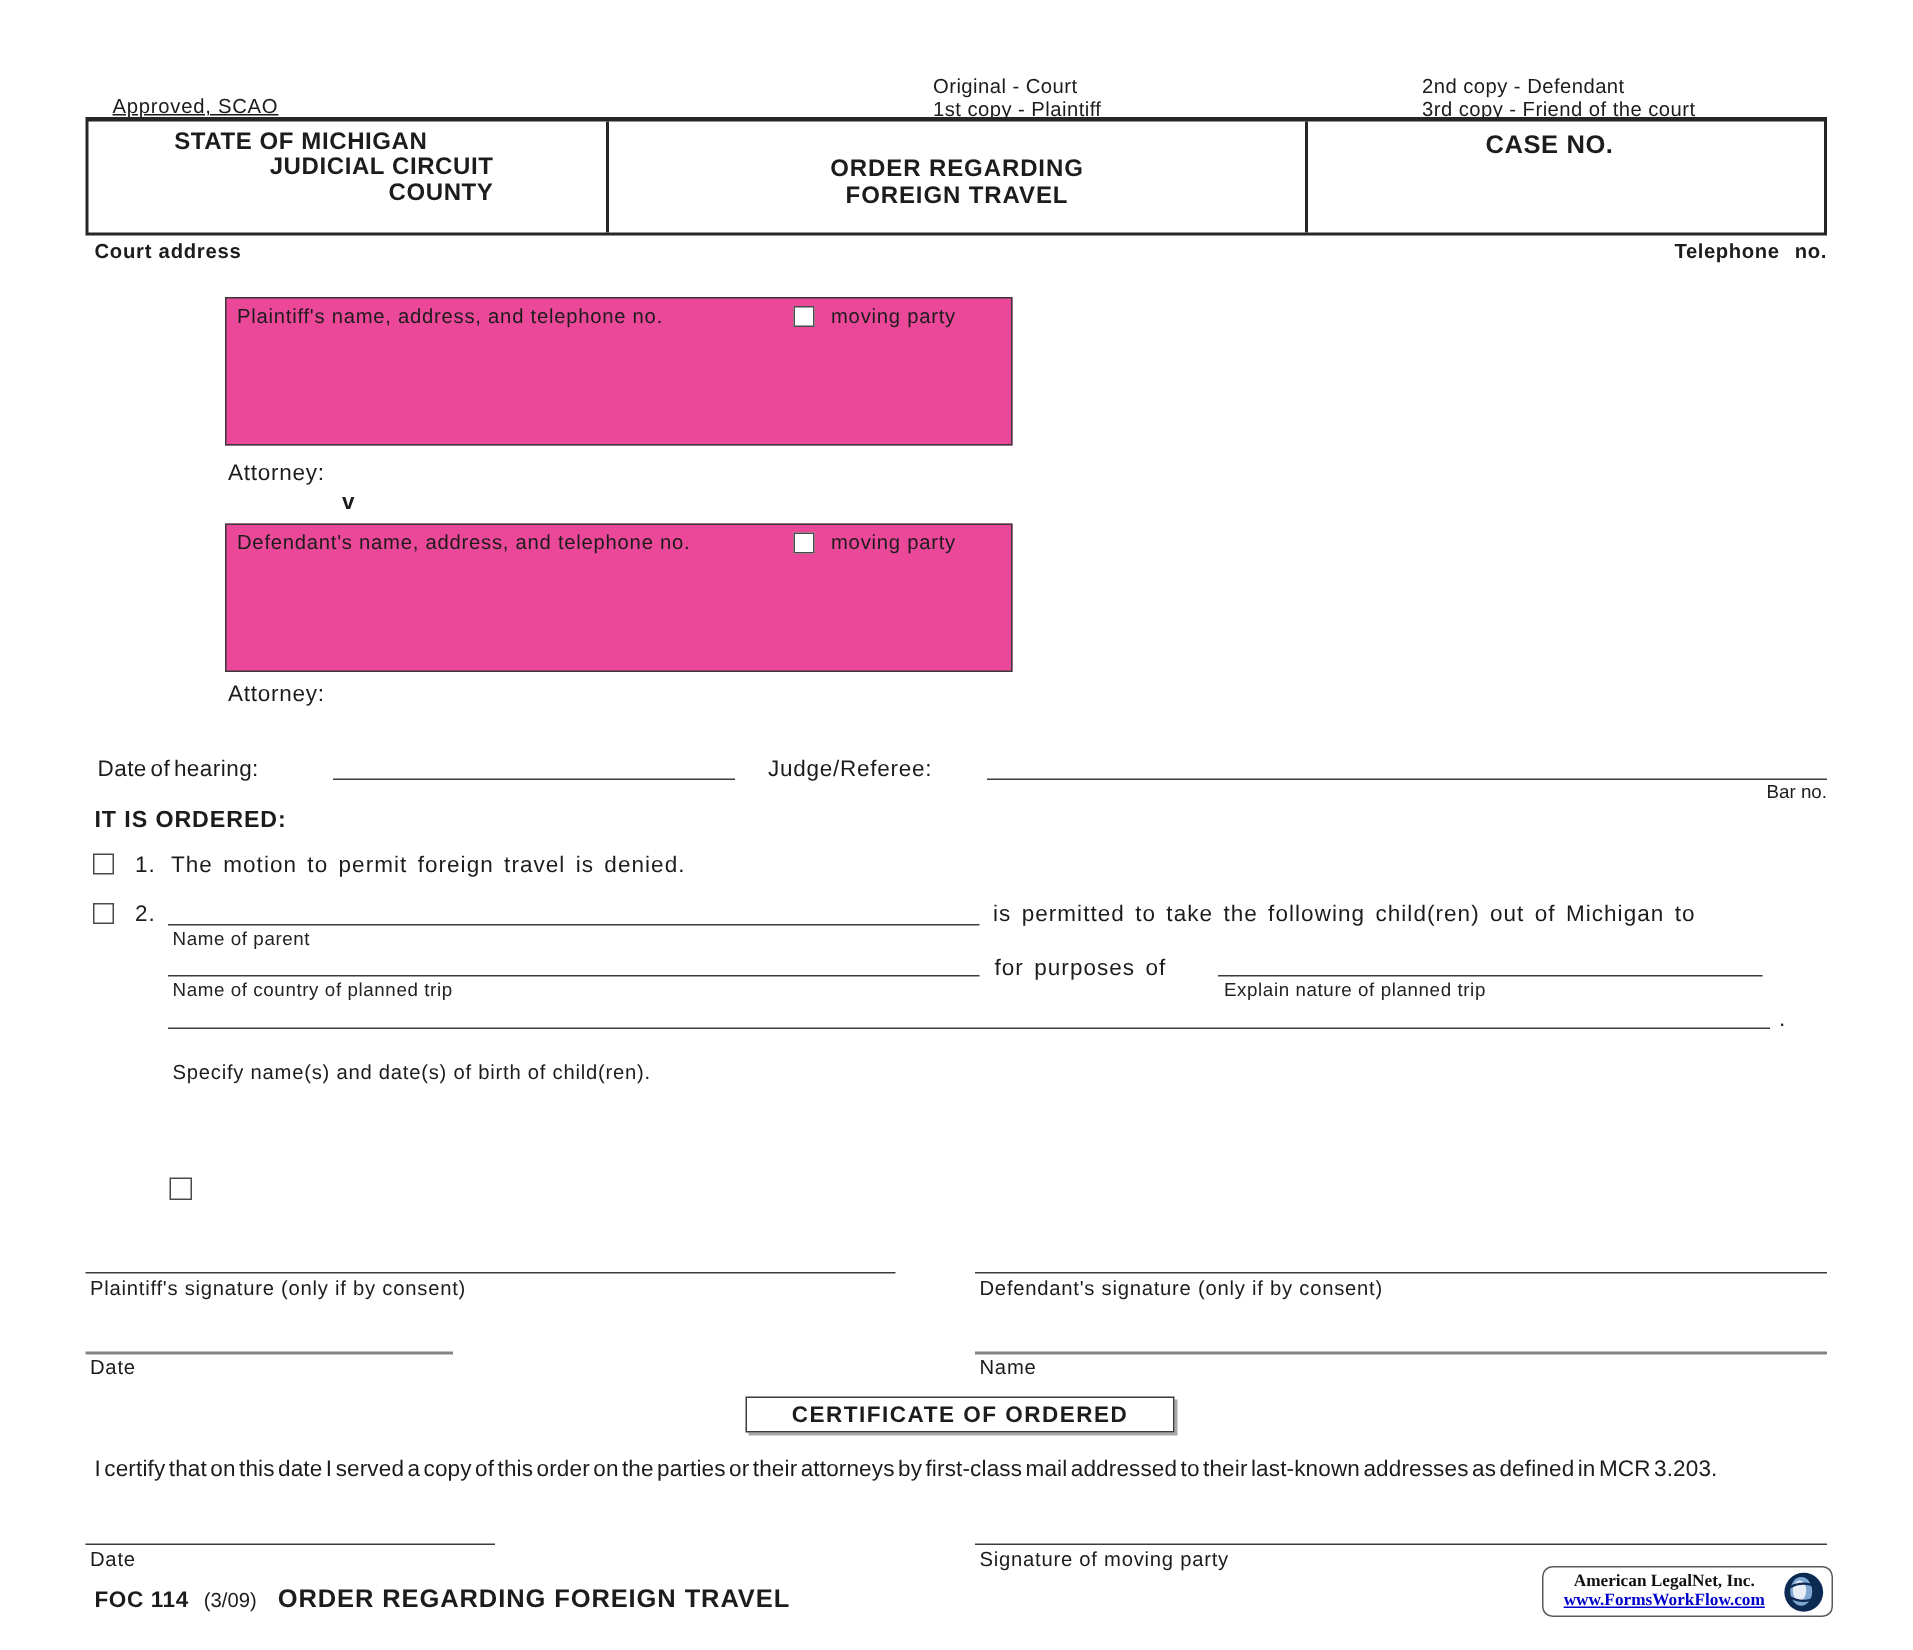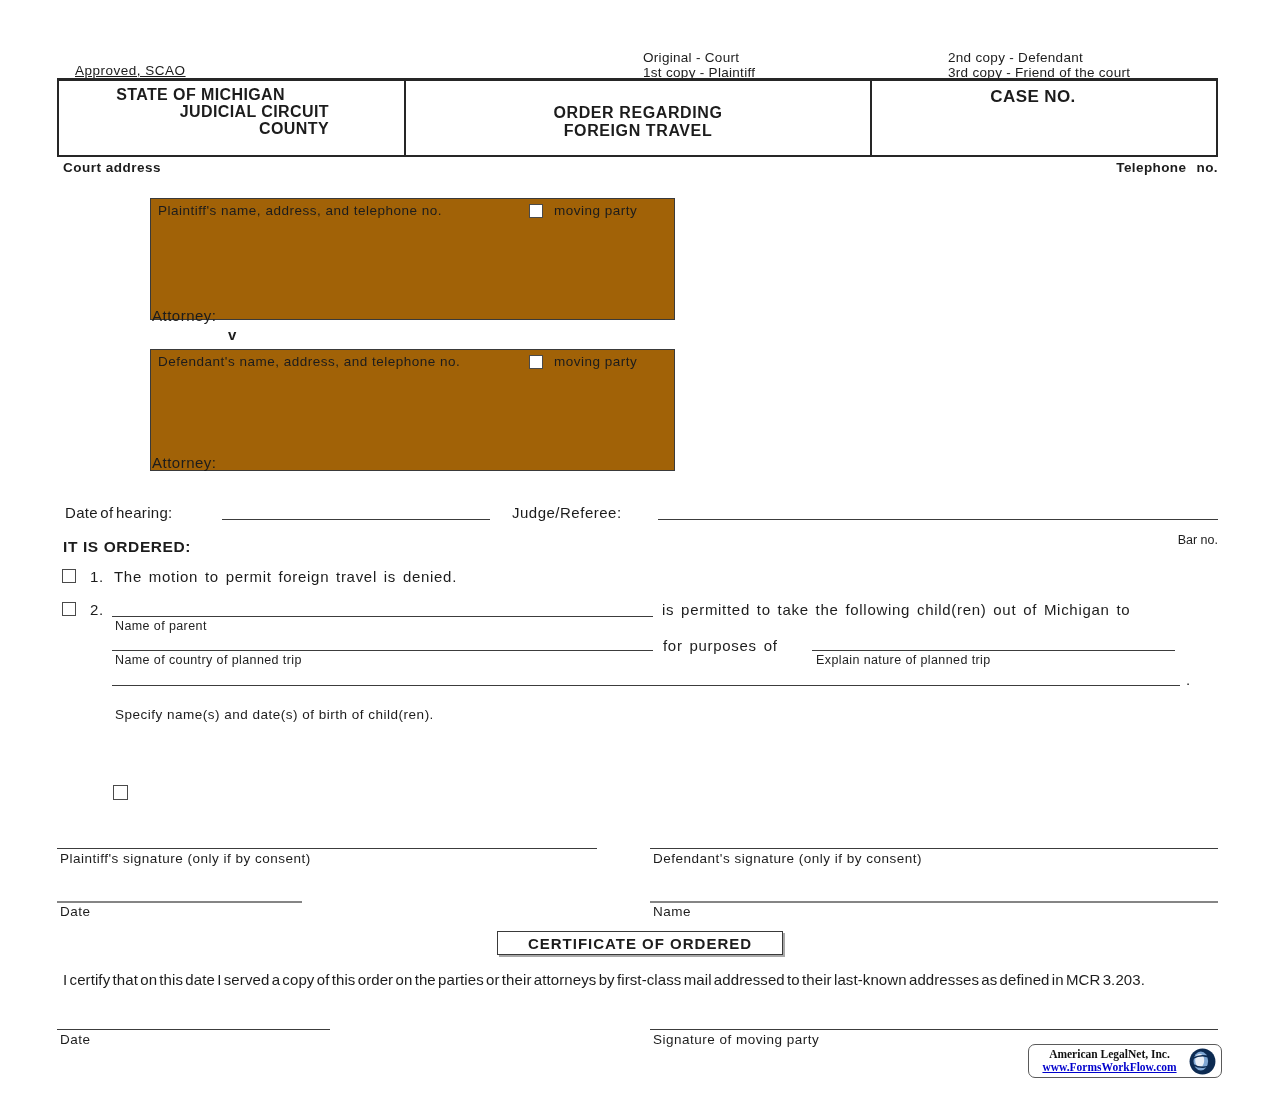--- a/index.html
+++ b/index.html
@@ -8,22 +8,22 @@
   .abs{position:absolute;}
   .b{font-weight:bold;}
   .fs12{font-size:12.5px;} .fs13{font-size:13.5px;}
   .fs15{font-size:15px;} .fs16{font-size:16px;} .fs17{font-size:17px;}
   .ls{letter-spacing:0.5px;}
   .lsw{letter-spacing:0.7px;word-spacing:2px;}
   .line{position:absolute;height:0;border-top:1.5px solid #3c3c3c;}
   .gline{position:absolute;height:0;border-top:2.5px solid #858585;}
   .cb{position:absolute;width:14px;height:14px;border:1px solid #4a4a4a;
       background:#fff;box-sizing:border-box;}
-  .infobox{position:absolute;left:150px;width:525px;height:122px;
-           border:1.5px solid #3a3a3a;background:#a16207;box-sizing:border-box;}
+  .infobox{position:absolute;left:150px;width:525px;height:99px;
+           border:1.5px solid #3a3a3a;background:#ec4899;box-sizing:border-box;}
   #hbox{position:absolute;left:57px;top:78px;width:1161px;height:79px;
         border:2px solid #262626;border-top-width:3px;box-sizing:border-box;background:#fff;}
   .vdiv{position:absolute;top:0;bottom:0;width:2px;background:#262626;}
   .sublabel{font-size:12.5px;letter-spacing:0.4px;color:#222;}
   #certbox{position:absolute;left:497px;top:931px;width:286px;height:24px;
            border:1.5px solid #3a3a3a;box-shadow:2px 2px 0 #a8a8a8;
            text-align:center;line-height:24px;font-weight:bold;font-size:15px;
            letter-spacing:1px;box-sizing:border-box;background:#fff;}
   #certtext{position:absolute;left:63px;top:969px;width:1160px;font-size:15px;
             line-height:21px;word-spacing:-2px;letter-spacing:0.1px;}
@@ -35,21 +35,21 @@
   .badge-url{font-weight:bold;font-size:11.5px;text-decoration:underline;}
   #footer{position:absolute;left:63px;top:1056px;display:flex;align-items:baseline;}
 </style>
 </head>
 <body>
 
 <div class="page">
 
   <div class="abs fs13 ls" style="left:75px;top:63px;text-decoration:underline;">Approved, SCAO</div>
 
-  <div class="abs fs13" style="left:622px;top:51px;line-height:14.5px;letter-spacing:0.3px;margin-left:21px;">
+  <div class="abs fs13" style="left:622px;top:51px;line-height:14.5px;letter-spacing:0.3px;">
     <div>Original - Court</div>
     <div>1st copy - Plaintiff</div>
   </div>
   <div class="abs fs13" style="left:948px;top:51px;line-height:14.5px;letter-spacing:0.3px;">
     <div>2nd copy - Defendant</div>
     <div>3rd copy - Friend of the court</div>
   </div>
 
   <div id="hbox">
     <div class="vdiv" style="left:345px;"></div>
@@ -88,21 +88,21 @@
     <div class="abs fs13 ls" style="left:7px;top:4px;">Defendant's name, address, and telephone no.</div>
     <div class="cb" style="left:378px;top:5px;"></div>
     <div class="abs fs13 ls" style="left:403px;top:4px;">moving party</div>
   </div>
   <div class="abs fs15 ls" style="left:152px;top:454px;">Attorney:</div>
 
   <div class="abs fs15" style="left:65px;top:504px;word-spacing:-2px;letter-spacing:0.3px;">Date of hearing:</div>
   <div class="line" style="left:222px;top:519px;width:268px;"></div>
   <div class="abs fs15 ls" style="left:512px;top:504px;">Judge/Referee:</div>
   <div class="line" style="left:658px;top:519px;width:560px;"></div>
-  <div class="abs fs12" style="right:57px;top:521px;margin-top:12px;">Bar no.</div>
+  <div class="abs fs12" style="right:57px;top:521px;">Bar no.</div>
 
   <div class="abs b" style="left:63px;top:538px;font-size:15.5px;letter-spacing:0.6px;">IT IS ORDERED:</div>
 
   <div class="cb" style="left:62px;top:569px;"></div>
   <div class="abs fs15 lsw" style="left:90px;top:568px;">1.</div>
   <div class="abs fs15 lsw" style="left:114px;top:568px;">The motion to permit foreign travel is denied.</div>
 
   <div class="cb" style="left:62px;top:602px;"></div>
   <div class="abs fs15 lsw" style="left:90px;top:601px;">2.</div>
   <div class="line" style="left:112px;top:616px;width:541px;"></div>
@@ -136,20 +136,25 @@
   <div id="certbox">
     <span>CERTIFICATE OF ORDERED</span>
   </div>
   <div id="certtext">I certify that on this date I served a copy of this order on the parties or their attorneys by first-class mail addressed to their last-known addresses as defined in MCR 3.203.</div>
 
   <div class="line" style="left:57px;top:1029px;width:273px;"></div>
   <div class="abs fs13 ls" style="left:60px;top:1032px;">Date</div>
   <div class="line" style="left:650px;top:1029px;width:568px;"></div>
   <div class="abs fs13 ls" style="left:653px;top:1032px;">Signature of moving party</div>
 
+  <div id="footer">
+    <span class="b fs15" style="letter-spacing:0.4px;">FOC 114</span>
+    <span class="fs13" style="margin-left:10px;">(3/09)</span>
+    <span class="b fs17" style="margin-left:14px;letter-spacing:0.6px;">ORDER REGARDING FOREIGN TRAVEL</span>
+  </div>
 
   <div id="badge">
     <div class="badge-txt">
       <div class="badge-co">American LegalNet, Inc.</div>
       <div class="badge-url" id="legalnet-url" style="color: rgb(0, 0, 204);">www.FormsWorkFlow.com</div>
     </div>
     <svg width="27" height="27" viewBox="0 0 24 24">
       <circle cx="12" cy="12" r="11.5" fill="#0d2b52"></circle>
       <ellipse cx="10.5" cy="11.5" rx="6.5" ry="8.5" fill="#7fa7d4"></ellipse>
       <ellipse cx="9.5" cy="11" rx="4" ry="6" fill="#e8eef6"></ellipse>

